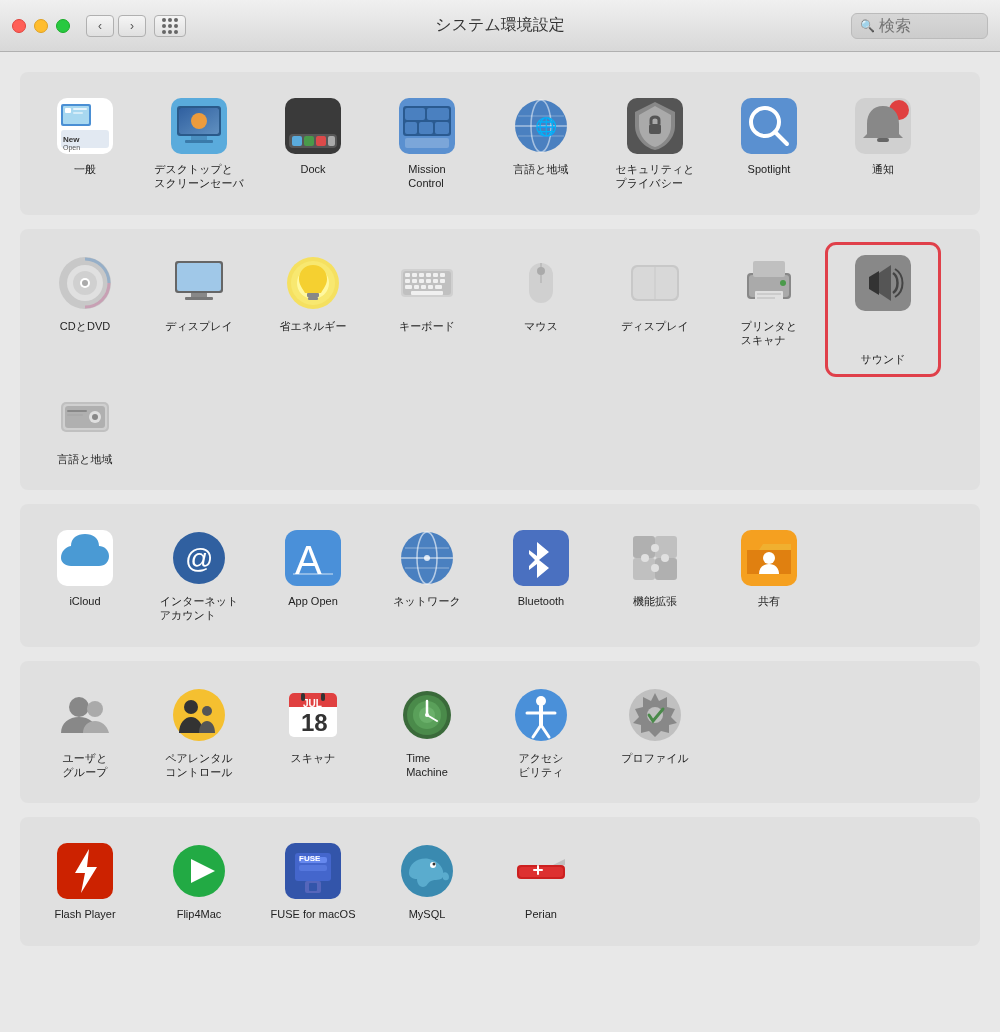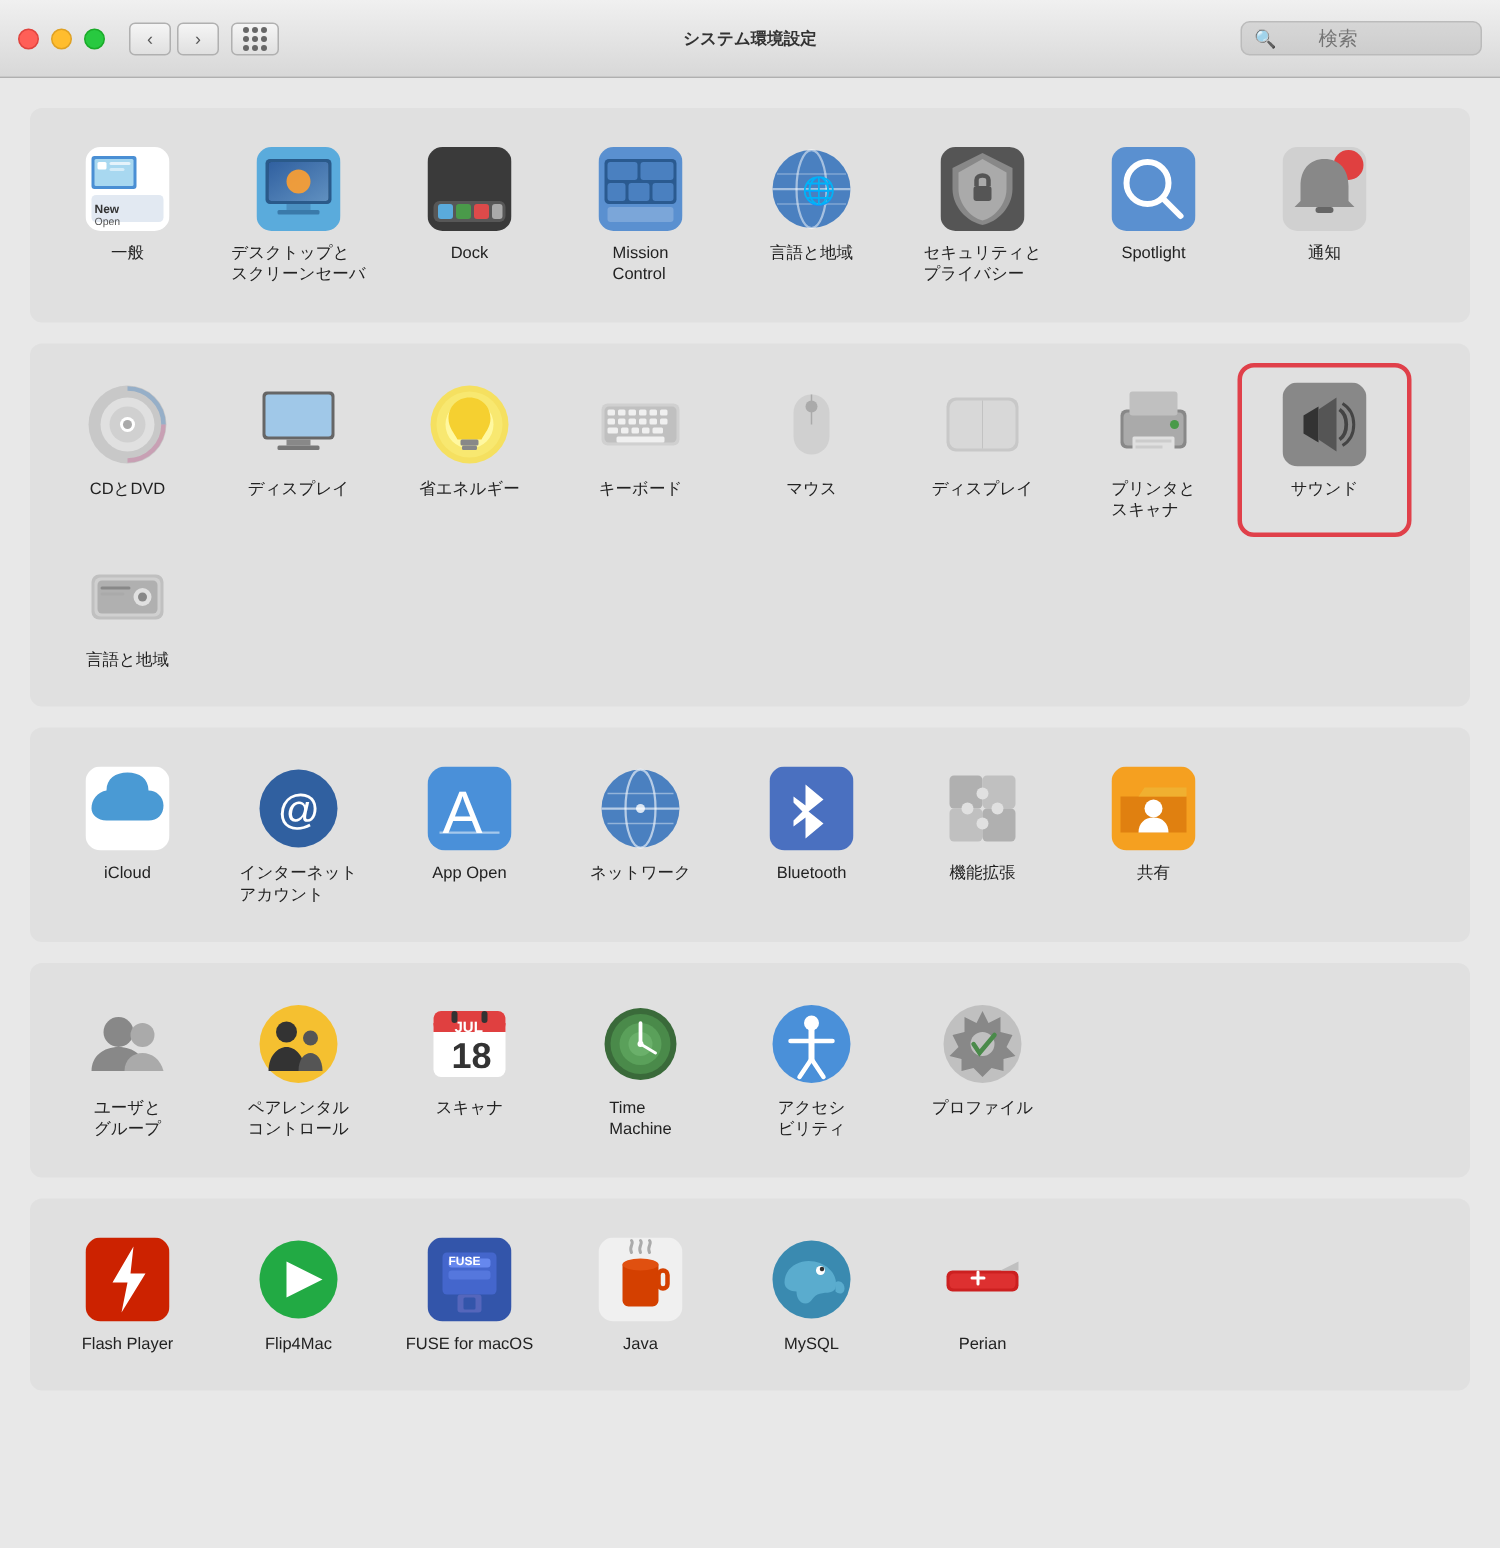--- a/index.html
+++ b/index.html
@@ -73,46 +73,45 @@
     .grid-dot {
       width: 4px;
       height: 4px;
       background: #666;
       border-radius: 50%;
     }
     .title {
       position: absolute;
       left: 50%;
       transform: translateX(-50%);
-      font-size: 11px;
-      font-weight: 700;
+      font-size: 16px;
+      font-weight: 400;
       color: #333;
     }
     .search-box {
       margin-left: auto;
       display: flex;
       align-items: center;
       background: rgba(0,0,0,0.08);
       border: 1px solid #bbb;
       border-radius: 6px;
       padding: 3px 8px;
       gap: 4px;
     }
     .search-icon-char {
       color: #888;
       font-size: 12px;
     }
     .search-input {
       background: transparent;
       border: none;
       outline: none;
-      font-size: 13px;
+      font-size: 16px;
       color: #888;
       width: 100px;
-      margin-left: 24px;
     }
 
     
     .content {
       padding: 20px 20px 10px 20px;
       height: calc(1032px - 52px);
       overflow-y: auto;
     }
 
     
@@ -134,20 +133,21 @@
       flex-direction: column;
       align-items: center;
       width: 110px;
       padding: 8px 6px;
       border-radius: 8px;
       cursor: pointer;
     }
     .pref-item.selected {
       outline: 3px solid #e0404a;
       border-radius: 8px;
+      gap: 33px;
     }
 
     .icon-wrap {
       width: 60px;
       height: 60px;
       display: flex;
       align-items: center;
       justify-content: center;
       margin-bottom: 6px;
     }
@@ -688,36 +688,20 @@
             <rect x="14" y="22" width="28" height="6" rx="2" fill="#5577dd"></rect>
 
             <rect x="20" y="38" width="16" height="12" rx="2" fill="#5566bb"></rect>
             <rect x="24" y="40" width="8" height="8" rx="1" fill="#3355aa"></rect>
             <text x="14" y="18" font-size="8" fill="white" font-weight="bold">FUSE</text>
           </svg>
         </div>
         <div class="pref-label">FUSE for macOS</div>
       </div>
 
-      <div class="pref-item">
-        <div class="icon-wrap">
-          <svg viewBox="0 0 56 56" xmlns="http://www.w3.org/2000/svg">
-            <rect width="56" height="56" rx="10" fill="#f0f0f0"></rect>
-
-            <path d="M16 18 L16 42 C16 44 18 46 20 46 L36 46 C38 46 40 44 40 42 L40 18Z" fill="#d44000"></path>
-            <rect x="40" y="22" width="6" height="12" rx="3" fill="none" stroke="#d44000" stroke-width="3"></rect>
-            <ellipse cx="28" cy="18" rx="12" ry="4" fill="#e05010"></ellipse>
-
-            <path d="M22 10 C20 6 24 4 22 2" fill="none" stroke="#aaa" stroke-width="2" stroke-linecap="round"></path>
-            <path d="M28 10 C26 6 30 4 28 2" fill="none" stroke="#aaa" stroke-width="2" stroke-linecap="round"></path>
-            <path d="M34 10 C32 6 36 4 34 2" fill="none" stroke="#aaa" stroke-width="2" stroke-linecap="round"></path>
-          </svg>
-        </div>
-        <div class="pref-label">Java</div>
-      </div>
 
       <div class="pref-item">
         <div class="icon-wrap">
           <svg viewBox="0 0 56 56" xmlns="http://www.w3.org/2000/svg">
             <circle cx="28" cy="28" r="26" fill="#3a8ab0"></circle>
 
             <path d="M10 30 C10 20 20 14 30 16 C40 18 46 26 44 34 C42 38 36 36 32 38 C28 40 28 44 24 44 C20 44 18 40 18 36 C14 36 10 34 10 30Z" fill="#5aacce"></path>
             <circle cx="34" cy="22" r="3" fill="white"></circle>
             <circle cx="35" cy="21" r="1.5" fill="#333"></circle>
             <path d="M44 30 C46 28 50 30 50 34 C50 38 46 38 44 36Z" fill="#5aacce"></path>

